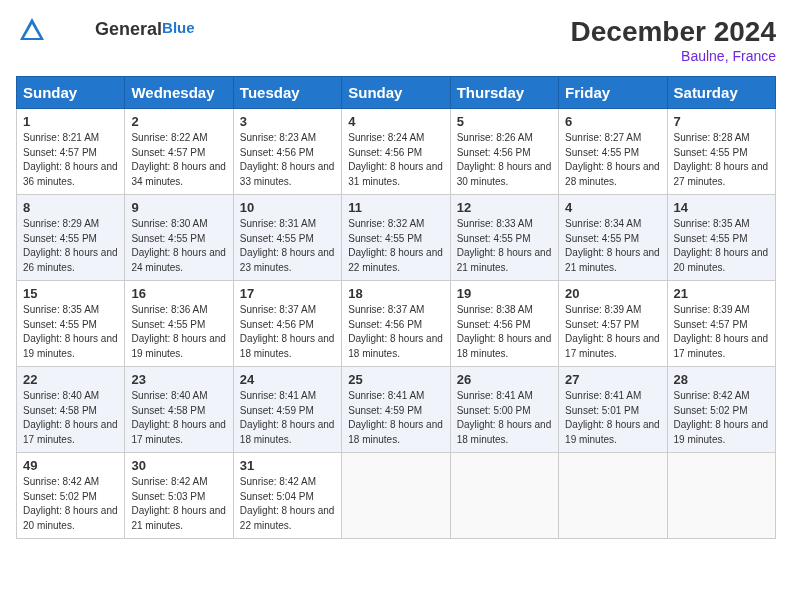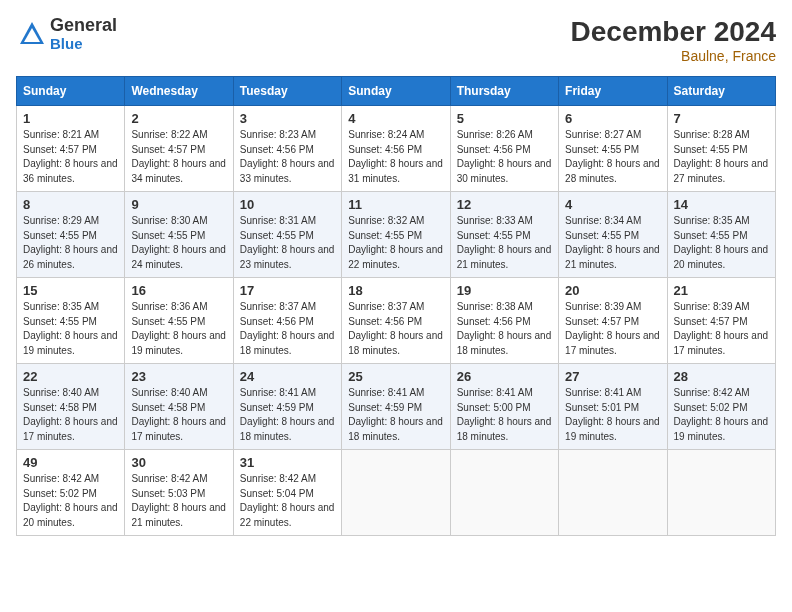--- a/index.html
+++ b/index.html
@@ -16,22 +16,23 @@
       align-items: flex-start;
       margin-bottom: 12px;
     }
     .logo {
       display: flex;
       align-items: center;
       gap: 4px;
     }
     .logo-text {
       display: flex;
-      flex-direction: column;
+      flex-direction: row;
       line-height: 1.1;
+      margin-left: 45px;
     }
     .logo-general {
       font-size: 18px;
       font-weight: bold;
       color: #333;
     }
     .logo-blue {
       font-size: 15px;
       font-weight: bold;
       color: #2277cc;
@@ -44,30 +45,30 @@
     .title-area {
       text-align: right;
     }
     .month-title {
       font-size: 28px;
       font-weight: bold;
       color: #333;
     }
     .location {
       font-size: 14px;
-      color: #a16207;
+      color: #6d28d9;
     }
     .calendar {
       width: 100%;
       border-collapse: collapse;
     }
     .calendar th {
       background: #2277cc;
       color: #fff;
-      font-size: 12px;
+      font-size: 15px;
       font-weight: bold;
       padding: 7px 6px;
       text-align: left;
       border: 1px solid #1a5fa8;
     }
     .calendar td {
       vertical-align: top;
       border: 1px solid #ccc;
       padding: 5px 6px;
       width: calc(100%/7);

